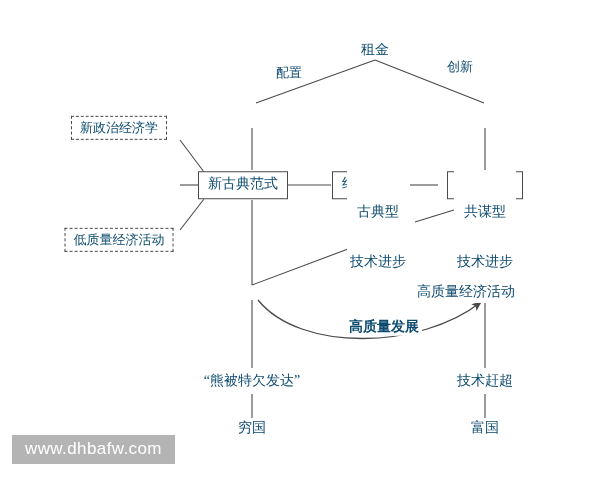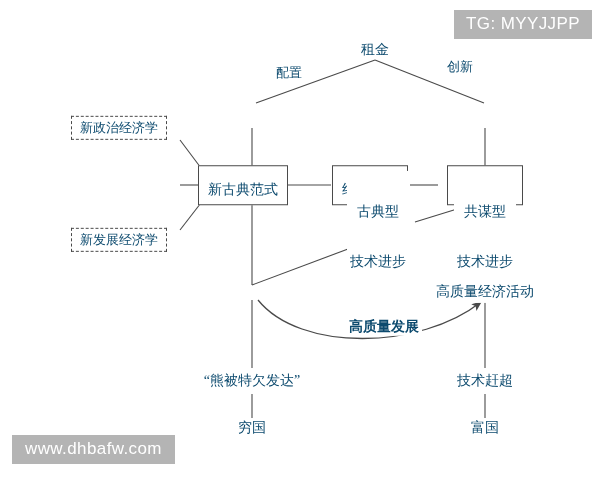--- a/index.html
+++ b/index.html
@@ -30,21 +30,21 @@
     color: #0c4a6e;
     font-size: 14px;
     line-height: 1.18;
     white-space: pre;
     text-align: center;
     transform: translate(-50%, -50%);
   }
   .boxed {
     border: 1px solid #4a4a4a;
     background: #ffffff;
-    padding: 16px 9px 5px 9px;
+    padding: 4px 9px 5px 9px;
     font-size: 14px;
   }
   .dashed {
     border: 1px dashed #4a4a4a;
     background: #ffffff;
     padding: 3px 8px 4px 8px;
     font-size: 13px;
   }
   .plain {
     background: #ffffff;
@@ -121,48 +121,47 @@
 
   <div class="node plain small" style="left:289px; top:73px;">配置</div>
 
   <div class="node plain small" style="left:460px; top:67px;">创新</div>
 
 
 
   <div class="node dashed" style="left:119px; top:128px;">新政治经济学</div>
 
 
-  <div class="node dashed" style="left:119px; top:240px;">新发展经济学</div>
+  <div class="node dashed" style="left:119px; top:240px;">低质量经济活动</div>
 
   <div class="node boxed" style="left:243px; top:185px;">新古典范式</div>
 
   <div class="node boxed" style="left:370px; top:185px;">结构范式</div>
 
   <div class="node boxed" style="left:485px; top:185px;">演化范式</div>
 
   <div class="node plain" style="left:378px; top:237px;">
     <div>古典型</div>
     <div>技术进步</div>
   </div>
 
   <div class="node plain" style="left:485px; top:237px;">
     <div>共谋型</div>
     <div>技术进步</div>
   </div>
 
 
-  <div class="node plain" style="left:485px; top:292px;">高质量经济活动</div>
+  <div class="node plain" style="left:466px; top:292px;">高质量经济活动</div>
 
   <div class="node plain" style="left:384px; top:327px;font-weight:bold;">高质量发展</div>
 
   <div class="node plain" style="left:252px; top:381px;">“熊被特欠发达”</div>
 
   <div class="node plain" style="left:485px; top:381px;">技术赶超</div>
 
   <div class="node plain" style="left:252px; top:428px;">穷国</div>
 
   <div class="node plain" style="left:485px; top:428px;">富国</div>
 
-  <div class="wm" id="wm-top">TG: MYYJJPP</div>
 
   <div class="wm" id="wm-bottom">www.dhbafw.com</div>
 
 </div>
 
 </body></html>

